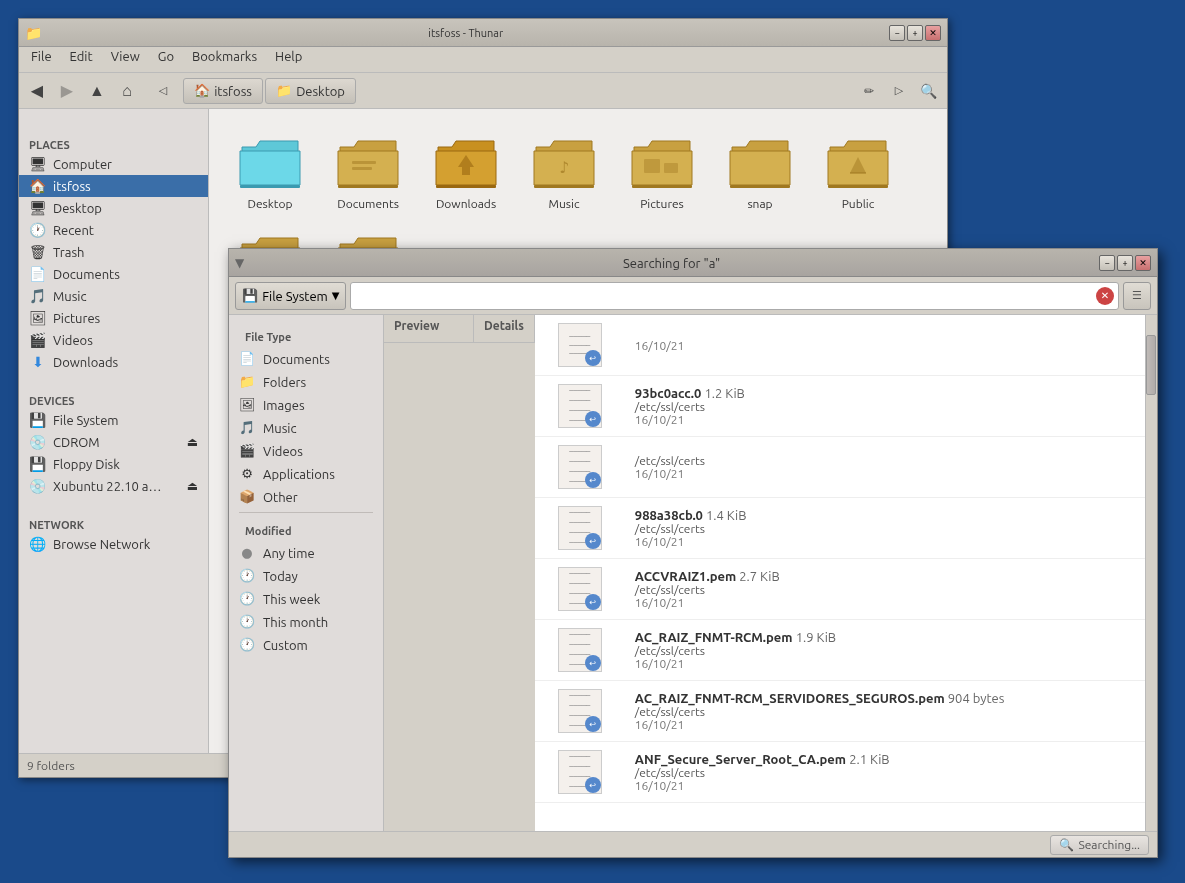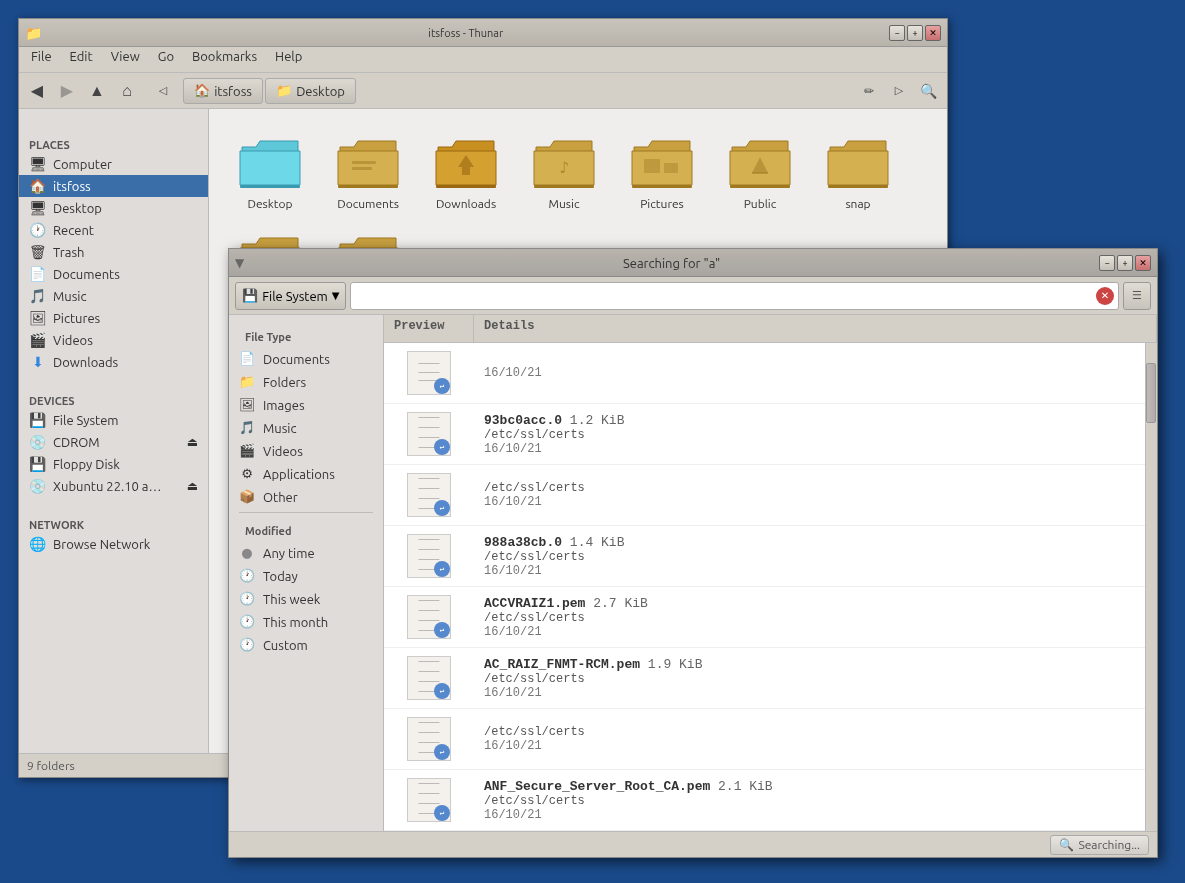--- a/index.html
+++ b/index.html
@@ -352,23 +352,22 @@
     .filter-divider {
       height: 1px;
       background: #c0bbb8;
       margin: 4px 10px;
     }
 
     
     .results-panel {
       flex: 1;
       display: flex;
-      flex-direction: column;
+      flex-direction: row;
       overflow: hidden;
-      font-family: Liberation Mono, monospace;
     }
 
     .results-header {
       display: flex;
       background: #d4d0c8;
       border-bottom: 1px solid #bbb;
       height: 28px;
     }
 
     .results-col-header {
@@ -688,36 +687,36 @@
         </div>
         <span class="file-label">Pictures</span>
       </div>
 
       <div class="file-item">
         <div class="file-icon">
           <svg width="64" height="56" viewBox="0 0 64 56">
             <path d="M4,14 L18,14 L22,8 L60,8 L60,52 L4,52 Z" fill="#c8a040" stroke="#a07820" stroke-width="1"></path>
             <path d="M2,18 L62,18 L62,52 L2,52 Z" fill="#d4b050" stroke="#a07820" stroke-width="1"></path>
             <rect x="2" y="52" width="60" height="3" fill="#a07820" rx="1"></rect>
-            <path d="M24,40 L32,24 L40,40 Z" fill="#a07820" opacity="0.5"></path>
-            <line x1="24" y1="40" x2="40" y2="40" stroke="#a07820" stroke-width="2" opacity="0.5"></line>
           </svg>
         </div>
-        <span class="file-label">Public</span>
+        <span class="file-label">snap</span>
       </div>
 
       <div class="file-item">
         <div class="file-icon">
           <svg width="64" height="56" viewBox="0 0 64 56">
             <path d="M4,14 L18,14 L22,8 L60,8 L60,52 L4,52 Z" fill="#c8a040" stroke="#a07820" stroke-width="1"></path>
             <path d="M2,18 L62,18 L62,52 L2,52 Z" fill="#d4b050" stroke="#a07820" stroke-width="1"></path>
             <rect x="2" y="52" width="60" height="3" fill="#a07820" rx="1"></rect>
+            <path d="M24,40 L32,24 L40,40 Z" fill="#a07820" opacity="0.5"></path>
+            <line x1="24" y1="40" x2="40" y2="40" stroke="#a07820" stroke-width="2" opacity="0.5"></line>
           </svg>
         </div>
-        <span class="file-label">snap</span>
+        <span class="file-label">Public</span>
       </div>
 
       <div class="file-item">
         <div class="file-icon">
           <svg width="64" height="56" viewBox="0 0 64 56">
             <path d="M4,14 L18,14 L22,8 L60,8 L60,52 L4,52 Z" fill="#c8a040" stroke="#a07820" stroke-width="1"></path>
             <path d="M2,18 L62,18 L62,52 L2,52 Z" fill="#d4b050" stroke="#a07820" stroke-width="1"></path>
             <rect x="2" y="52" width="60" height="3" fill="#a07820" rx="1"></rect>
             <polygon points="32,22 36,32 46,32 38,38 41,48 32,42 23,48 26,38 18,32 28,32" fill="#a07820" opacity="0.5"></polygon>
           </svg>
@@ -926,20 +925,23 @@
     </div>
   </div>
             <div class="result-item">
     <div class="result-preview">
       <div class="cert-icon">
         <div style="font-size:7px;color:#888;text-align:center;line-height:1.4;">─────<br>─────<br>─────<br>─────</div>
         <div class="cert-badge">↩</div>
       </div>
     </div>
     <div class="result-details">
+      <div class="result-name">
+        AC_RAIZ_FNMT-RCM_SERVIDORES_SEGUROS.pem <span class="size">904 bytes</span>
+      </div>
       <div class="result-path">/etc/ssl/certs</div>
       <div class="result-date">16/10/21</div>
     </div>
   </div>
             <div class="result-item">
     <div class="result-preview">
       <div class="cert-icon">
         <div style="font-size:7px;color:#888;text-align:center;line-height:1.4;">─────<br>─────<br>─────<br>─────</div>
         <div class="cert-badge">↩</div>
       </div>

